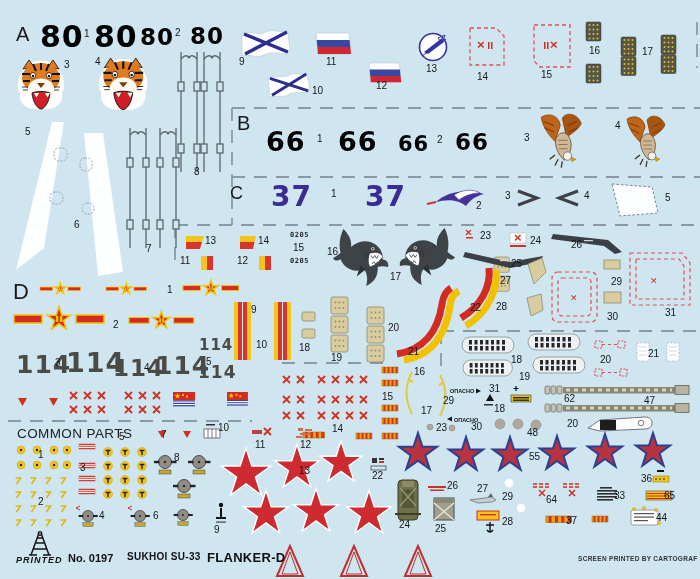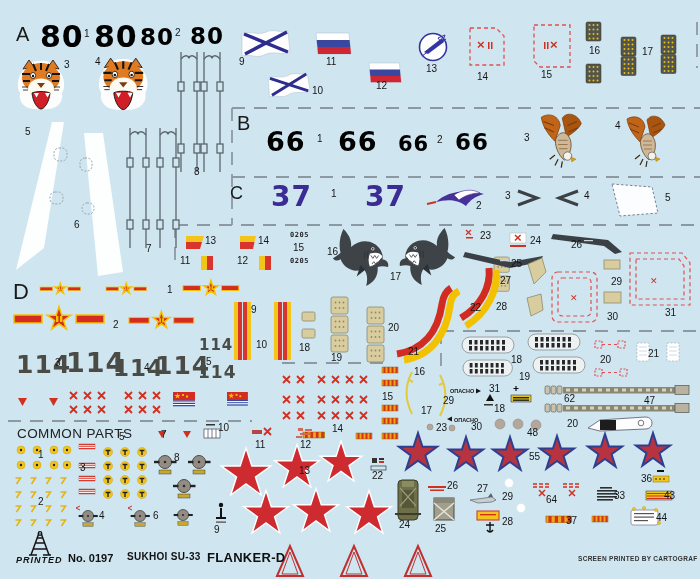--- a/index.html
+++ b/index.html
@@ -773,21 +773,21 @@
       <span class="plabel" style="left: 447px; top: 481px;">26</span>
       <span class="plabel" style="left: 399px; top: 520px;">24</span>
       <span class="plabel" style="left: 435px; top: 524px;">25</span>
       <span class="plabel" style="left: 477px; top: 484px;">27</span>
       <span class="plabel" style="left: 502px; top: 492px;">29</span>
       <span class="plabel" style="left: 546px; top: 495px;">64</span>
       <span class="plabel" style="left: 502px; top: 517px;">28</span>
       <span class="plabel" style="left: 566px; top: 516px;">37</span>
       <span class="plabel" style="left: 641px; top: 474px;">36</span>
       <span class="plabel" style="left: 614px; top: 491px;">33</span>
-      <span class="plabel" style="left: 664px; top: 491px;">43</span>
+      <span class="plabel" style="left: 664px; top: 491px;">65</span>
       <span class="plabel" style="left: 656px; top: 513px;">44</span>
       <span class="plabel" style="left: 38px; top: 450px;">1</span>
       <span class="plabel" style="left: 119px; top: 432px;">5</span>
       <span class="plabel" style="left: 161px; top: 430px;">7</span>
       <span class="plabel" style="left: 218px; top: 423px;">10</span>
       <span class="plabel" style="left: 80px; top: 463px;">3</span>
       <span class="plabel" style="left: 174px; top: 453px;">8</span>
       <span class="plabel" style="left: 38px; top: 497px;">2</span>
       <span class="plabel" style="left: 99px; top: 511px;">4</span>
       <span class="plabel" style="left: 153px; top: 511px;">6</span>

